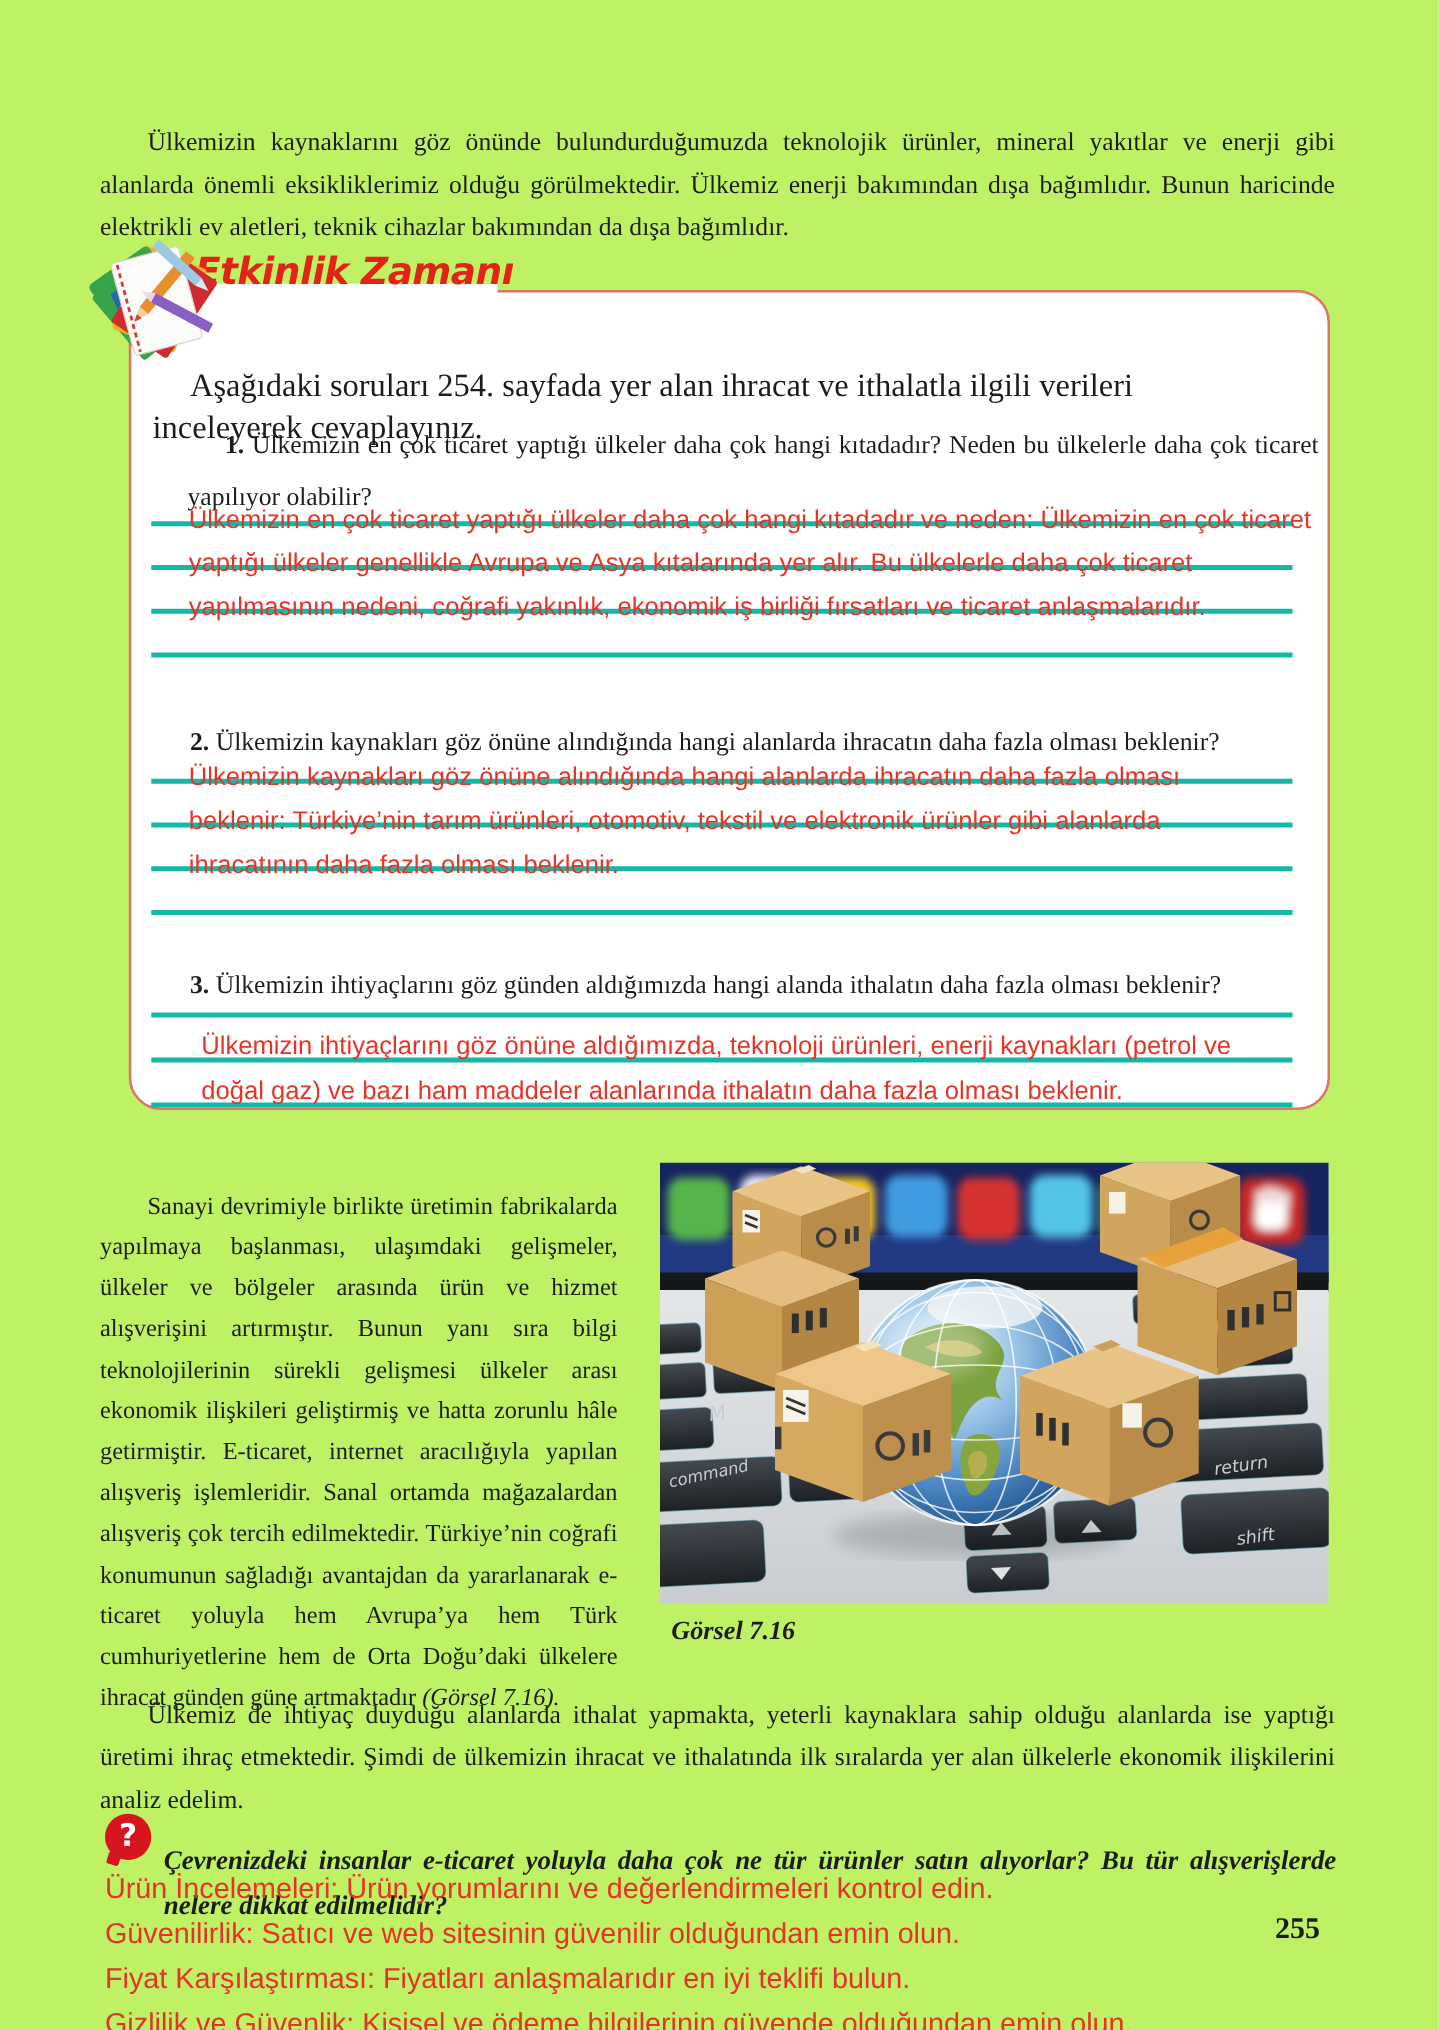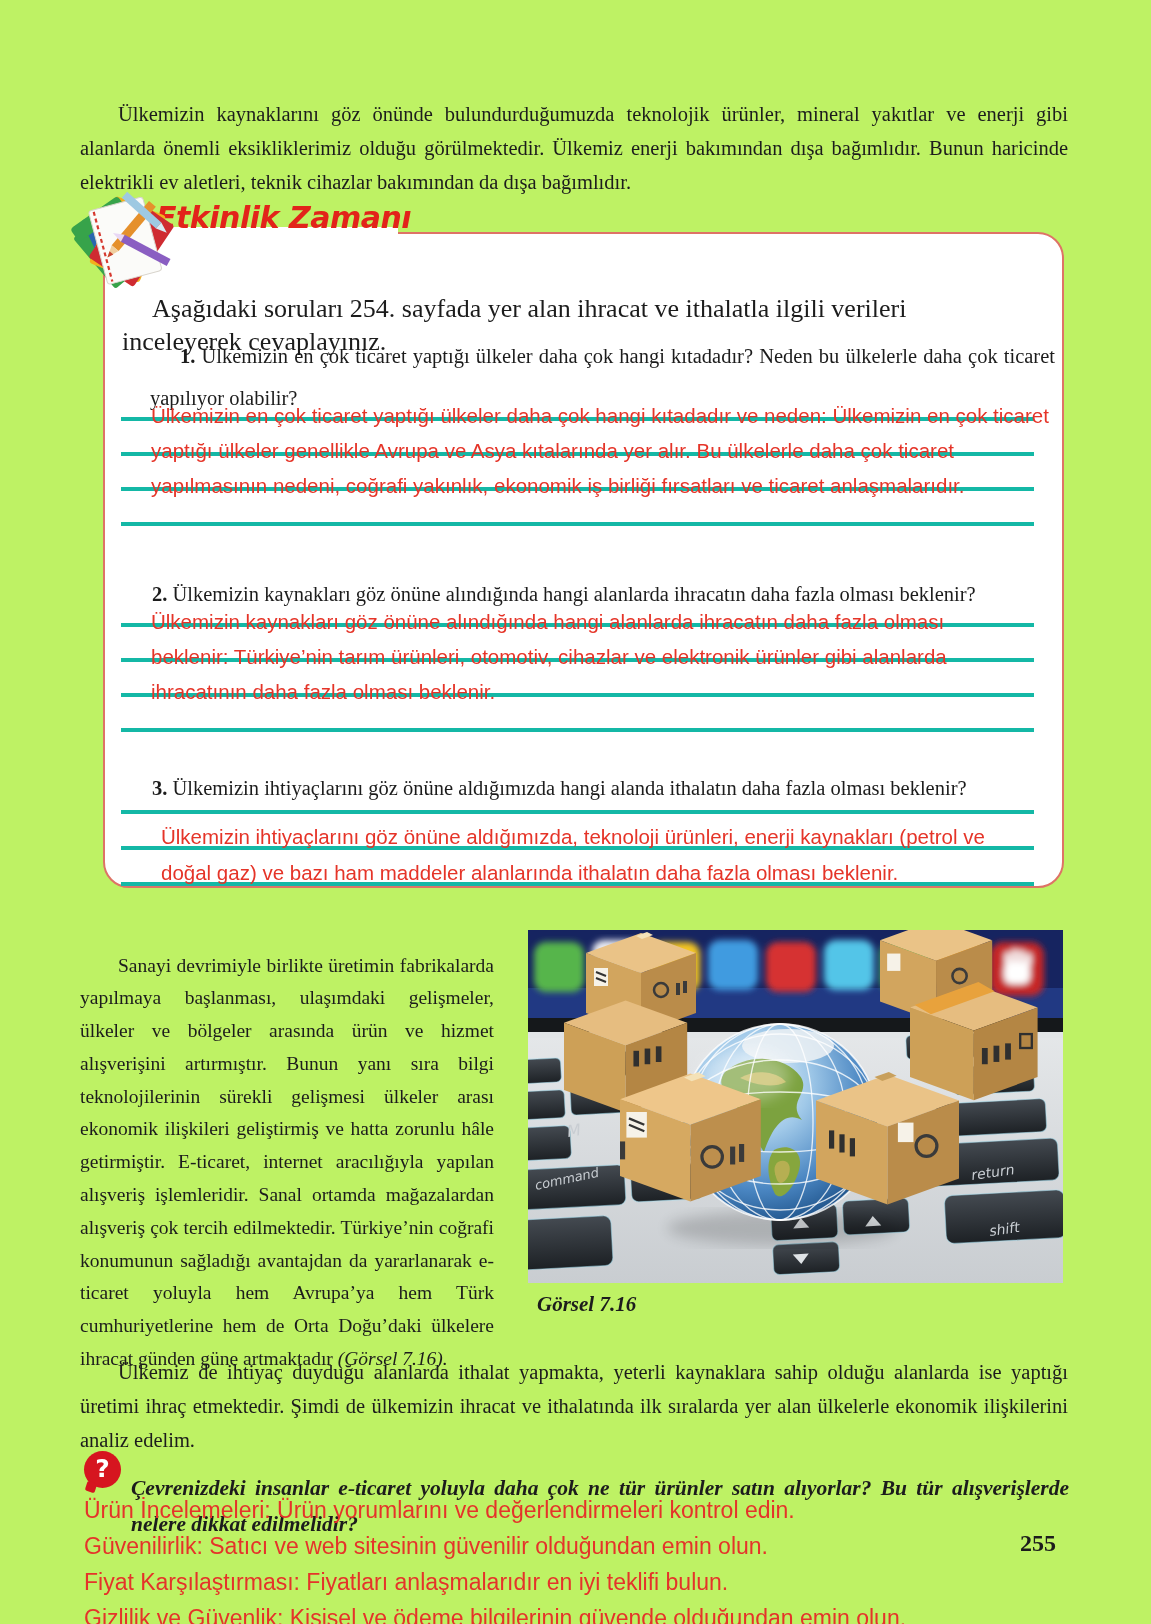--- a/index.html
+++ b/index.html
@@ -82,29 +82,29 @@
         </div>
       <div class="rline"></div>
     </div>
 
     <p class="box-q q2"><b>2.</b><span> Ülkemizin kaynakları göz önüne alındığında hangi alanlarda ihracatın daha fazla olması beklenir?</span></p>
     <div class="rows rows-q2">
       <div class="rline strike">
           <span class="ans-red">Ülkemizin kaynakları göz önüne alındığında hangi alanlarda ihracatın daha fazla olması</span>
         </div>
       <div class="rline strike">
-          <span class="ans-red">beklenir: Türkiye’nin tarım ürünleri, otomotiv, cihazlar ve elektronik ürünler gibi alanlarda</span>
+          <span class="ans-red">beklenir: Türkiye’nin tarım ürünleri, otomotiv, tekstil ve elektronik ürünler gibi alanlarda</span>
         </div>
       <div class="rline strike">
           <span class="ans-red">ihracatının daha fazla olması beklenir.</span>
         </div>
       <div class="rline"></div>
     </div>
 
-    <p class="box-q q3"><b>3.</b><span> Ülkemizin ihtiyaçlarını göz önüne aldığımızda hangi alanda ithalatın daha fazla olması beklenir?</span></p>
+    <p class="box-q q3"><b>3.</b><span> Ülkemizin ihtiyaçlarını göz günden aldığımızda hangi alanda ithalatın daha fazla olması beklenir?</span></p>
     <div class="rows rows-q3">
       <div class="rline tall"></div>
       <div class="rline tall above">
           <span class="ans-red">Ülkemizin ihtiyaçlarını göz önüne aldığımızda, teknoloji ürünleri, enerji kaynakları (petrol ve</span>
         </div>
       <div class="rline tall above">
           <span class="ans-red">doğal gaz) ve bazı ham maddeler alanlarında ithalatın daha fazla olması beklenir.</span>
         </div>
     </div>
   </div>

